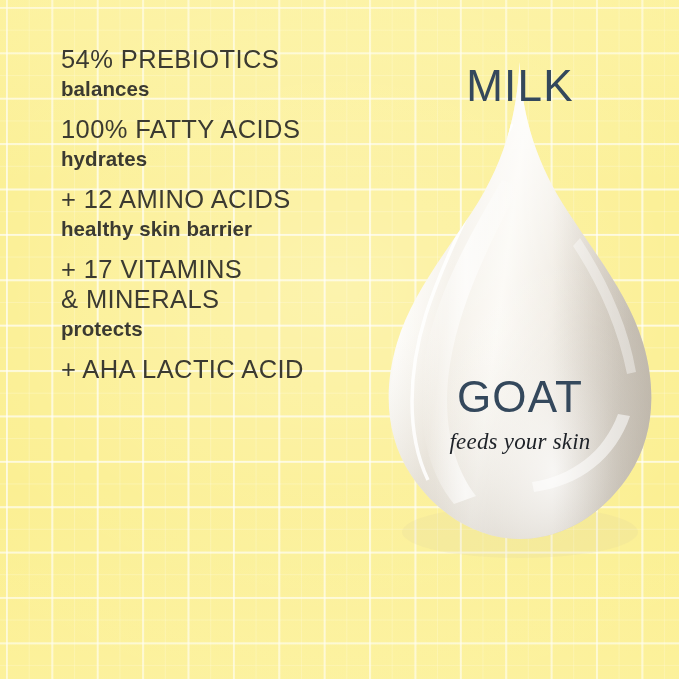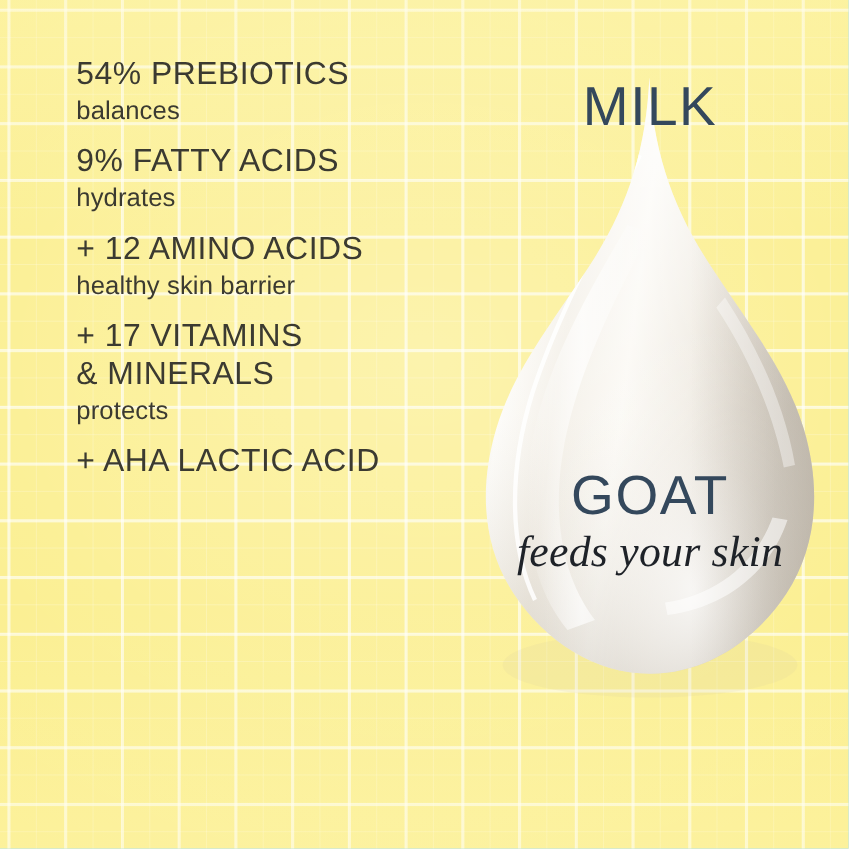--- a/index.html
+++ b/index.html
@@ -63,21 +63,21 @@
     line-height: 30px;
     letter-spacing: 0.4px;
     font-weight: 400;
     white-space: pre-line;
   }
   .ing-sub {
     color: #3b3a31;
     font-size: 20.5px;
     line-height: 25px;
     letter-spacing: 0.1px;
-    font-weight: 400;
+    font-weight: 700;
     margin-top: 2px;
     white-space: pre-line;
   }
 
   
   .droplet-wrap {
     position: absolute;
     left: 384px;
     top: 62px;
     width: 272px;
@@ -103,21 +103,21 @@
     font-size: 44px;
     line-height: 47px;
     letter-spacing: 1.2px;
     font-weight: 400;
   }
   .brand-line.first { margin-top: 264px; }
   .tagline {
     color: #1e2228;
     font-family: "Liberation Serif", serif;
     font-style: italic;
-    font-size: 35px;
+    font-size: 23px;
     line-height: 32px;
     letter-spacing: 0.2px;
     margin-top: 6px;
   }
 </style>
 </head>
 <body>
 
 <div id="canvas">
 
@@ -126,21 +126,21 @@
 
   <div class="ingredient-list">
 
     <div class="ingredient-block">
       <div class="ing-heading">54% PREBIOTICS</div>
       <div class="ing-sub">balances</div>
     </div>
 
 
     <div class="ingredient-block">
-      <div class="ing-heading">9% FATTY ACIDS</div>
+      <div class="ing-heading">100% FATTY ACIDS</div>
       <div class="ing-sub">hydrates</div>
     </div>
 
     <div class="ingredient-block">
       <div class="ing-heading">+ 12 AMINO ACIDS</div>
       <div class="ing-sub">healthy skin barrier</div>
     </div>
 
     <div class="ingredient-block">
       <div class="ing-heading">+ 17 VITAMINS

